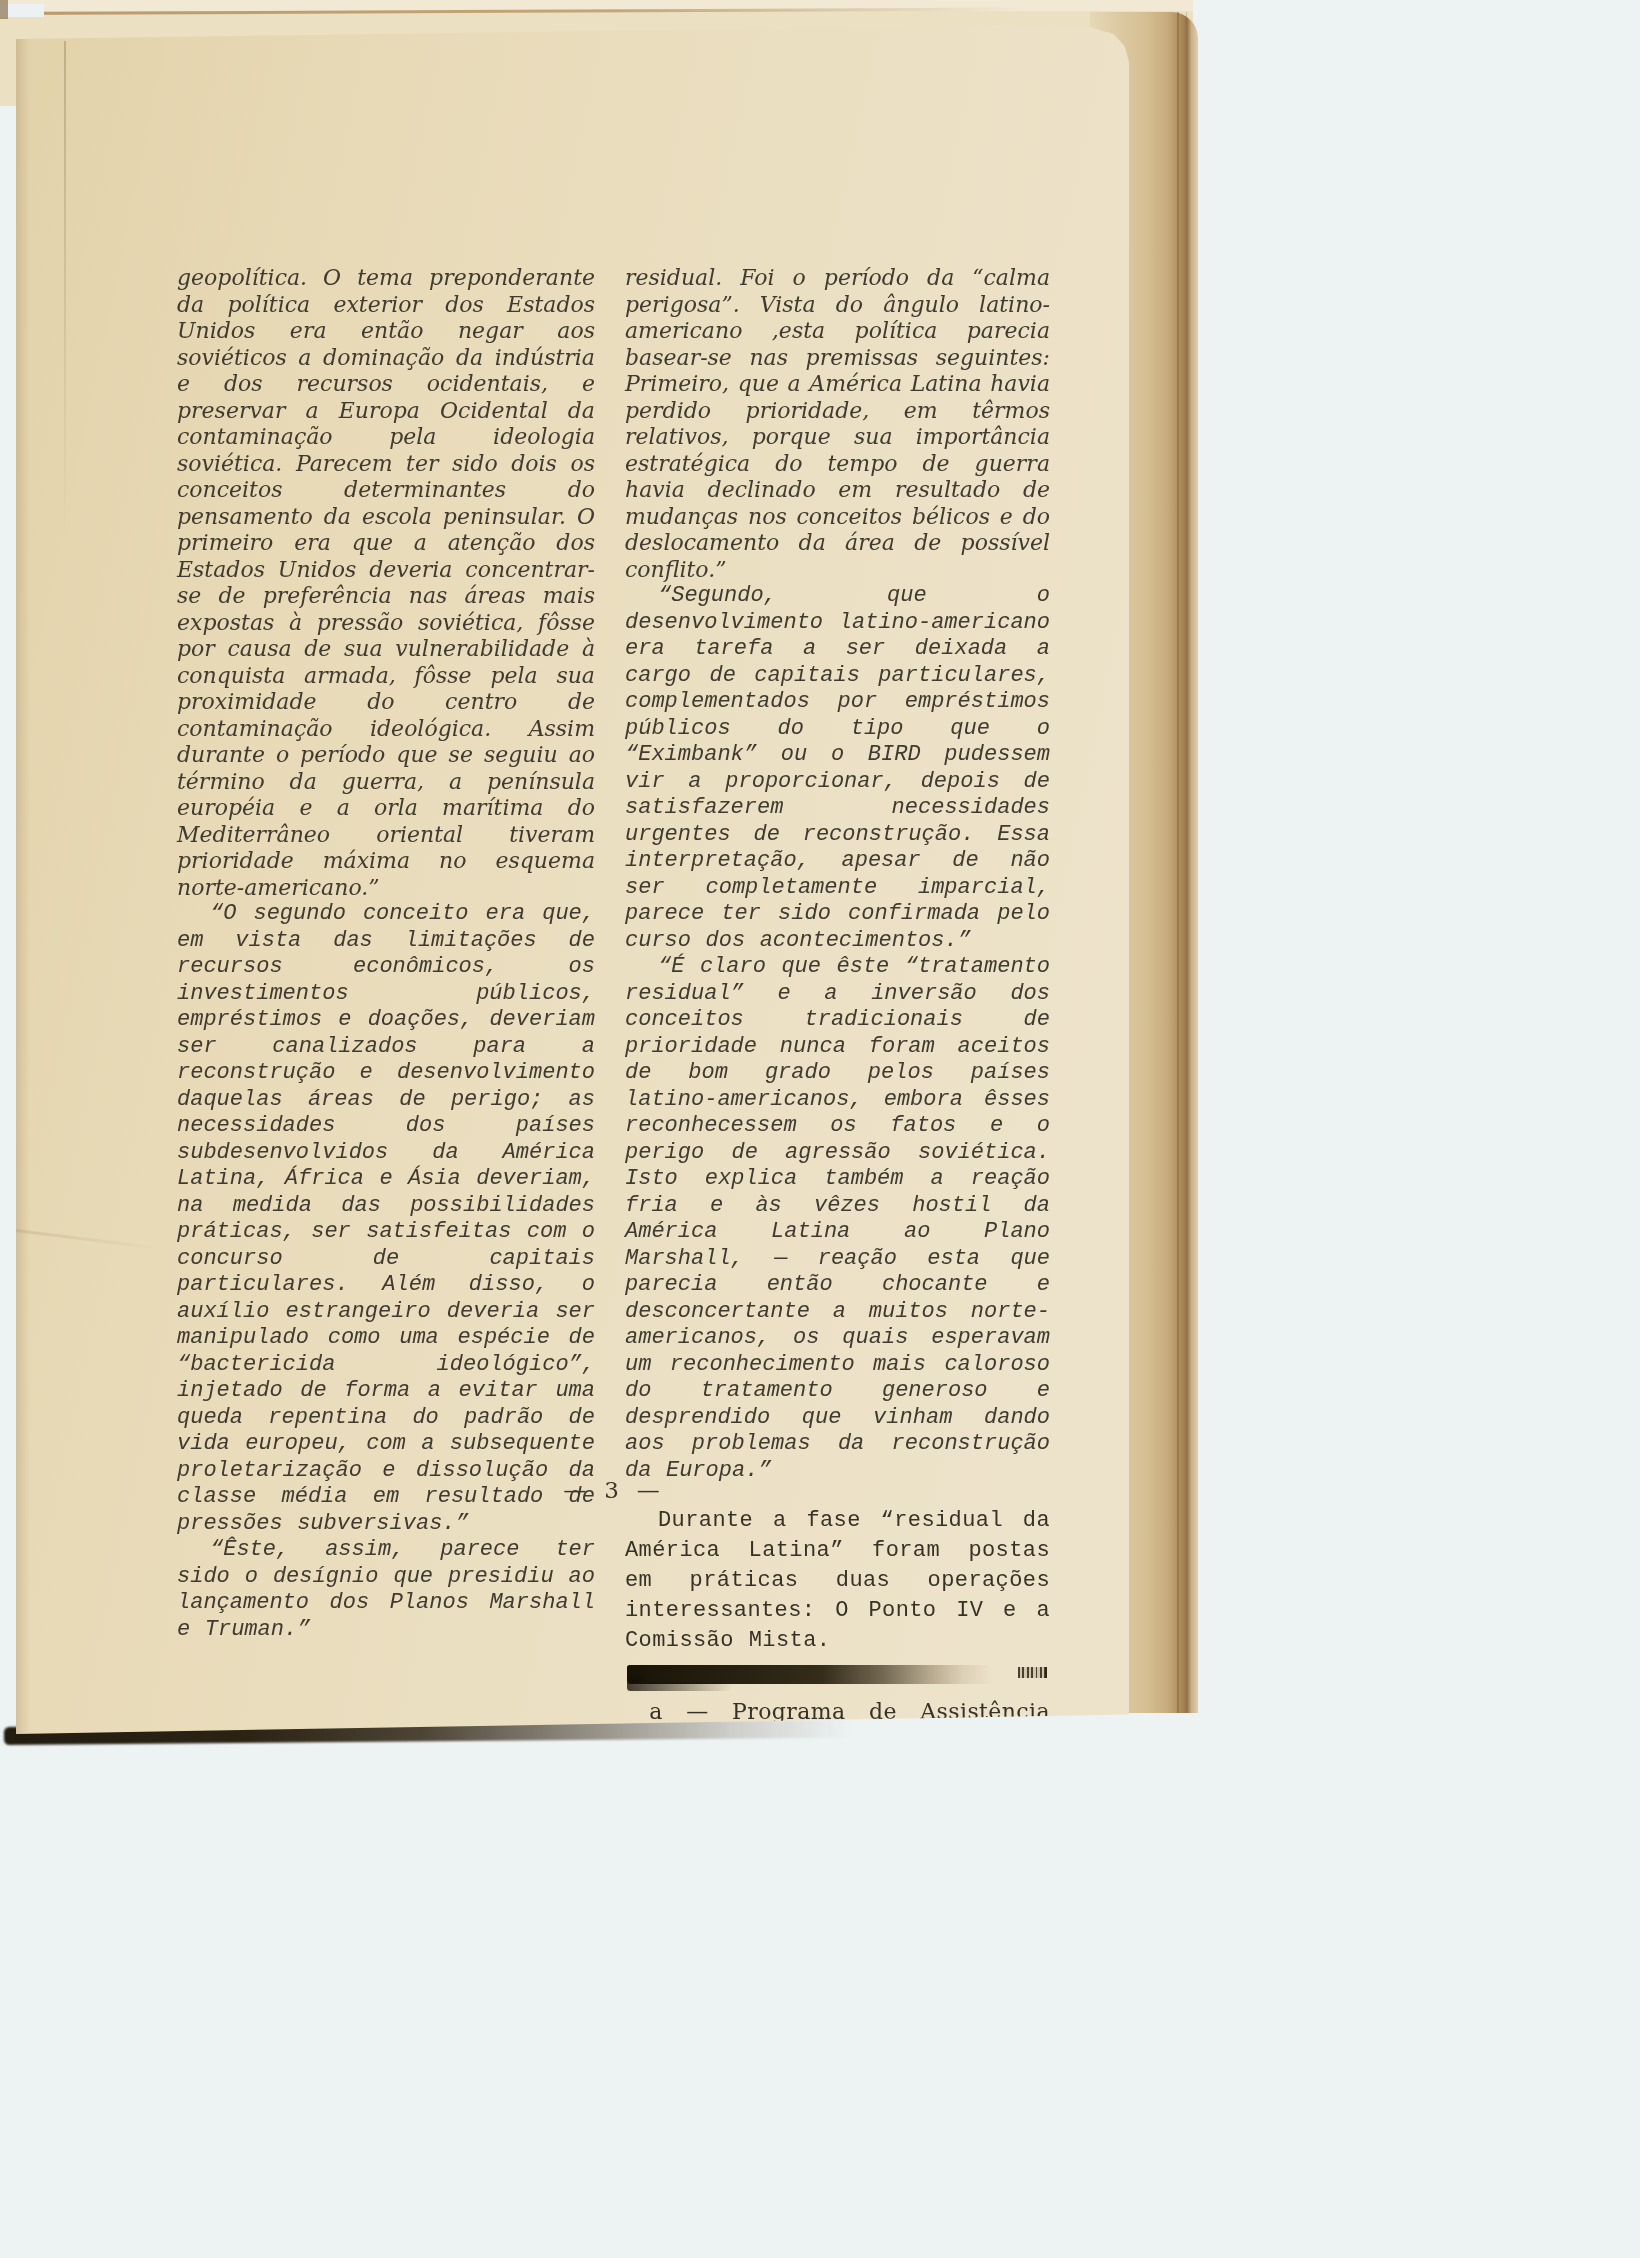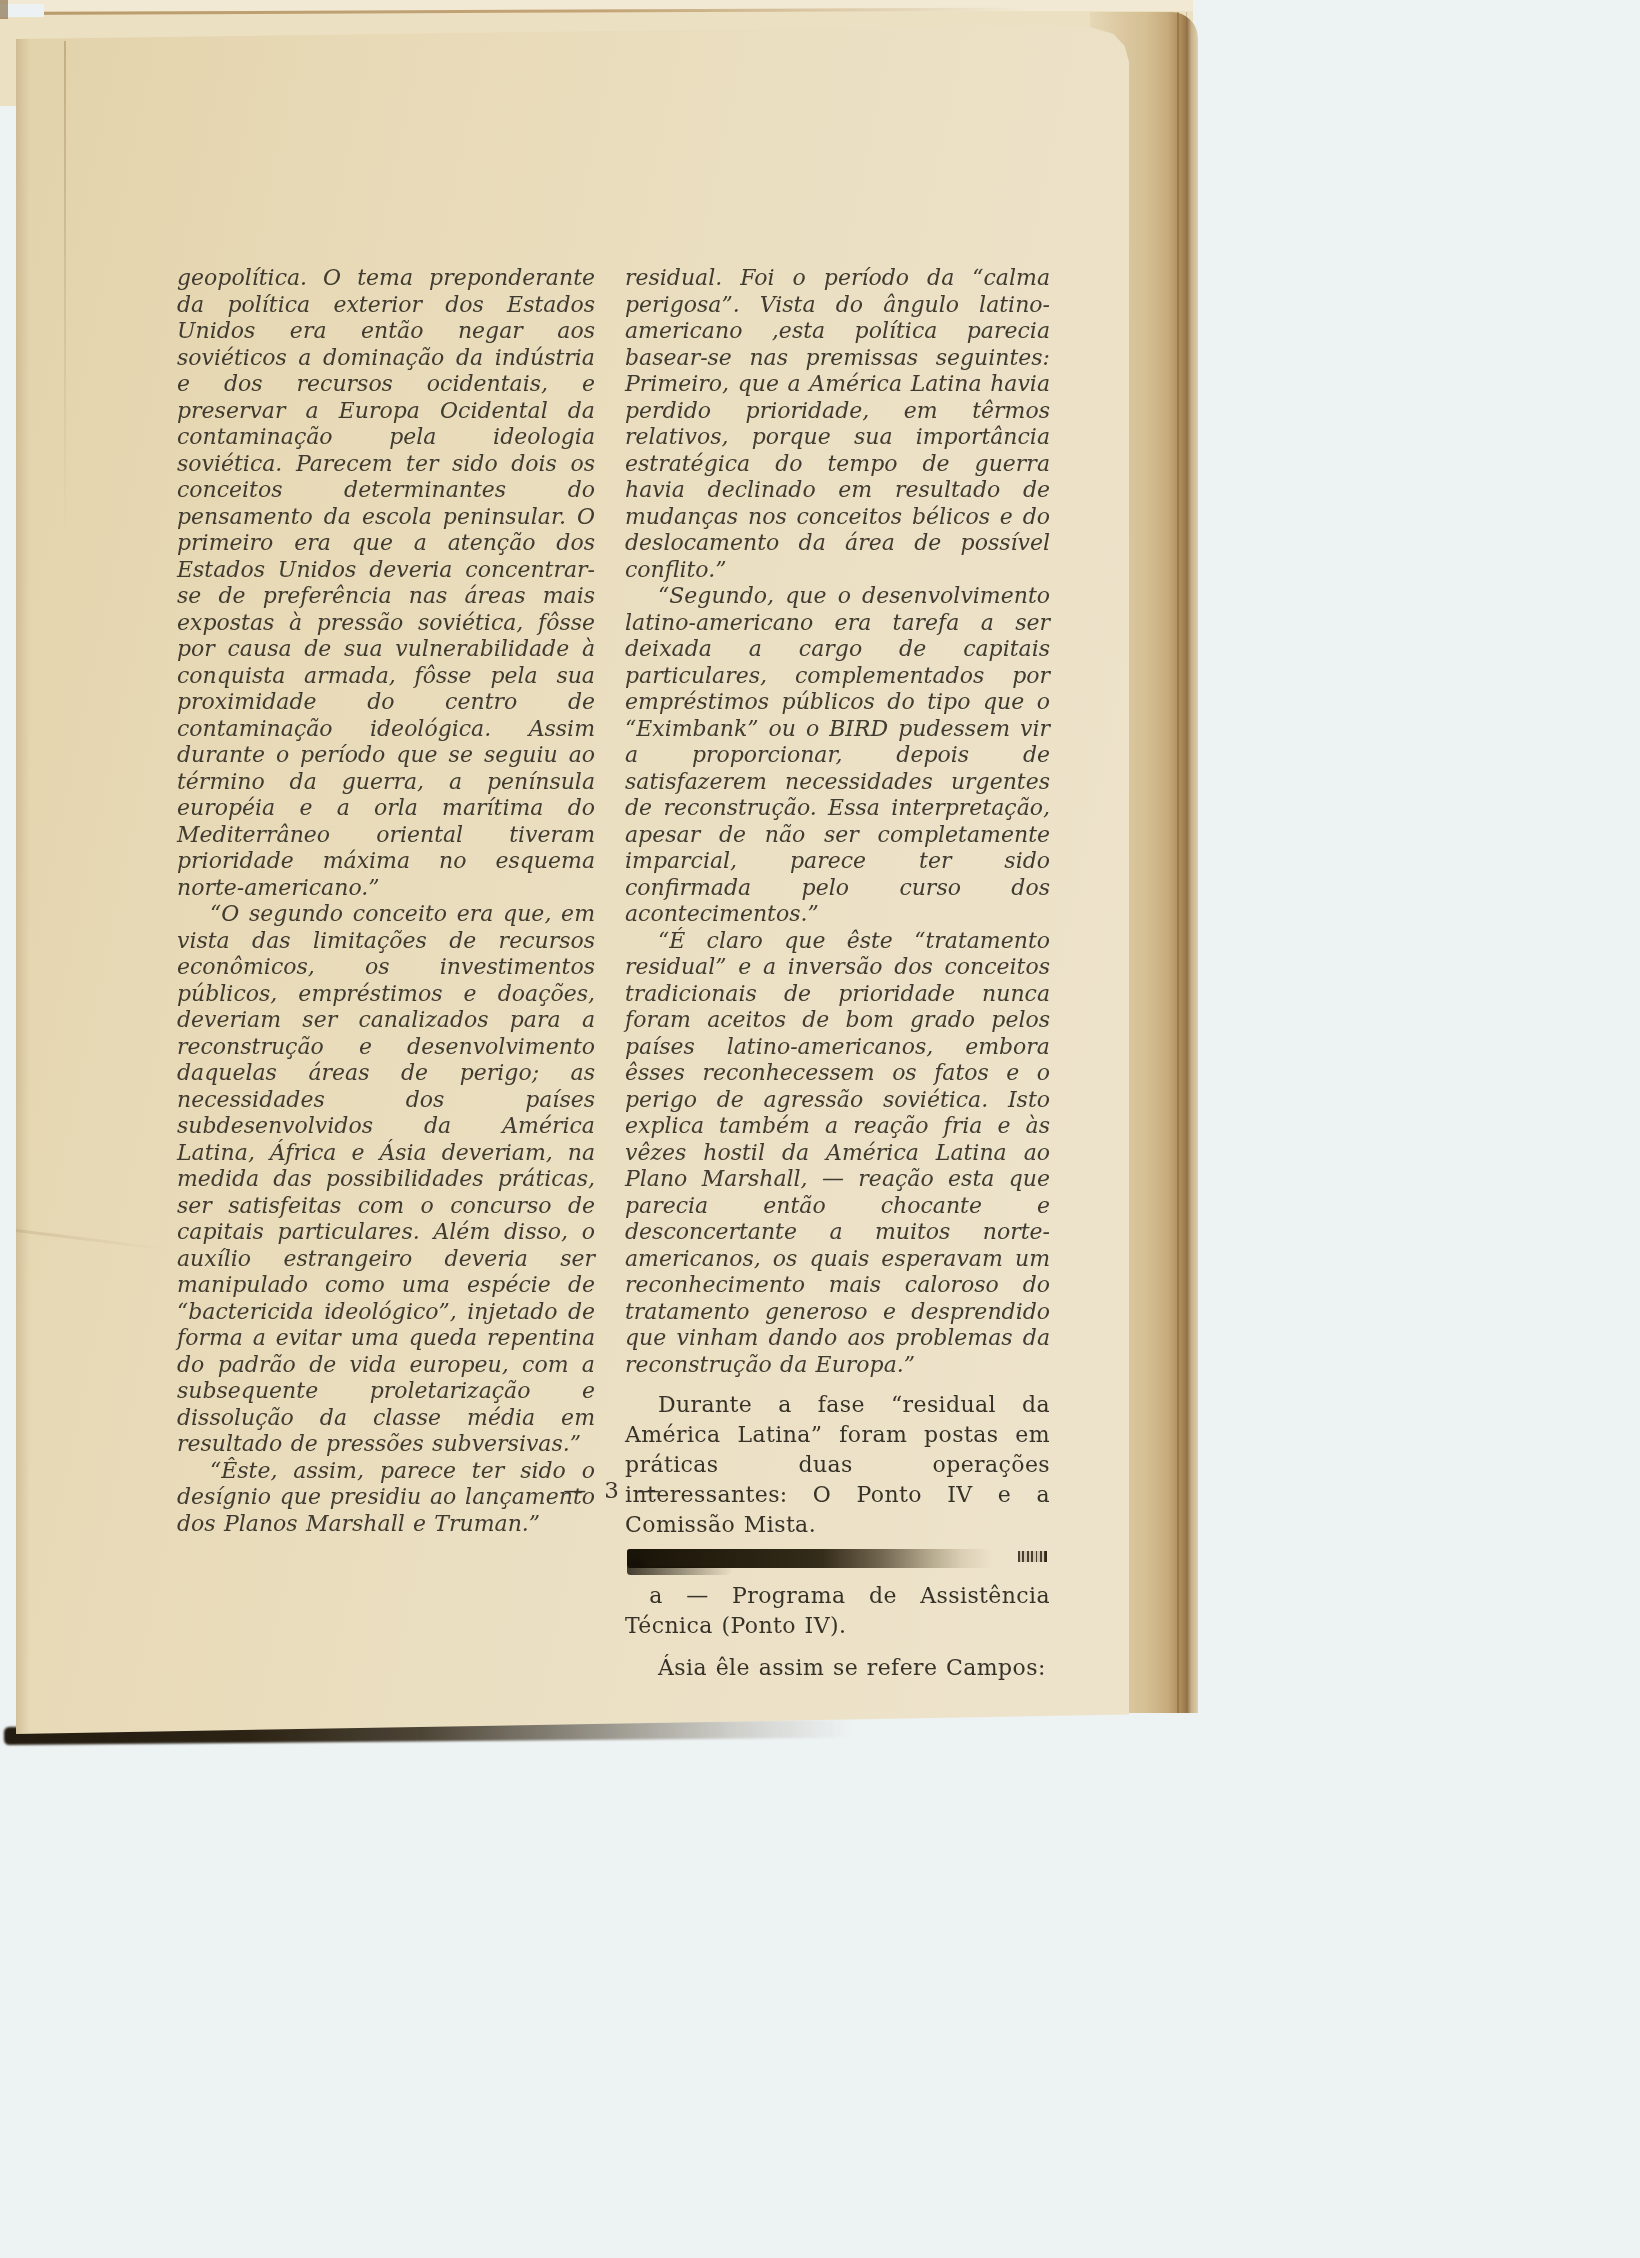--- a/index.html
+++ b/index.html
@@ -82,24 +82,24 @@
   .col{position:absolute;top:265px;}
   .col-left{left:161px;width:418px;}
   .col-right{left:609px;width:425px;}
 
   p.body{
     margin:0;text-align:justify;
     font-style:italic;font-size:22px;line-height:26.5px;
     color:#403b30;word-spacing:.06em;
     hyphens:auto;-webkit-hyphens:auto;
   }
-  p.ind{text-indent:1.5em;}
+  p.ind{text-indent:1.5em;font-family:Liberation Mono, monospace;}
   p.roman{
     font-style:normal;font-size:22px;line-height:30px;
-    color:#373228;letter-spacing:0.4px;margin-top:12px;
+    color:#373228;letter-spacing:0.4px;margin-top:22px;
   }
 
   
   .smudge{
     position:relative;height:19.4px;margin:8.8px 0 12.4px 1.8px;width:100%;
     background:
       radial-gradient(ellipse 17.6px 14px at 8.8px 17.6px, rgba(18,14,6,.95), rgba(18,14,6,0) 72%),
       linear-gradient(90deg,
         #171307 0%, #1f190b 10%, #2a2313 30%, #352c1a 46%,
         rgba(62,51,30,.7) 60%, rgba(95,78,50,.4) 71%,

